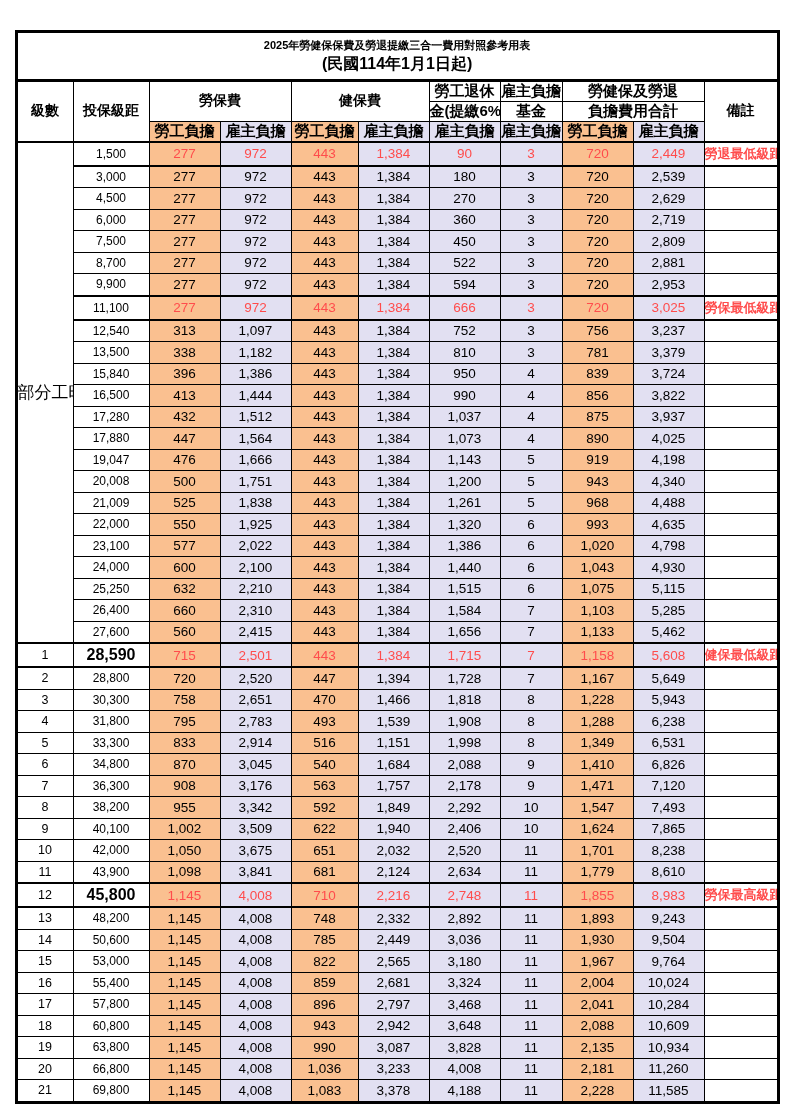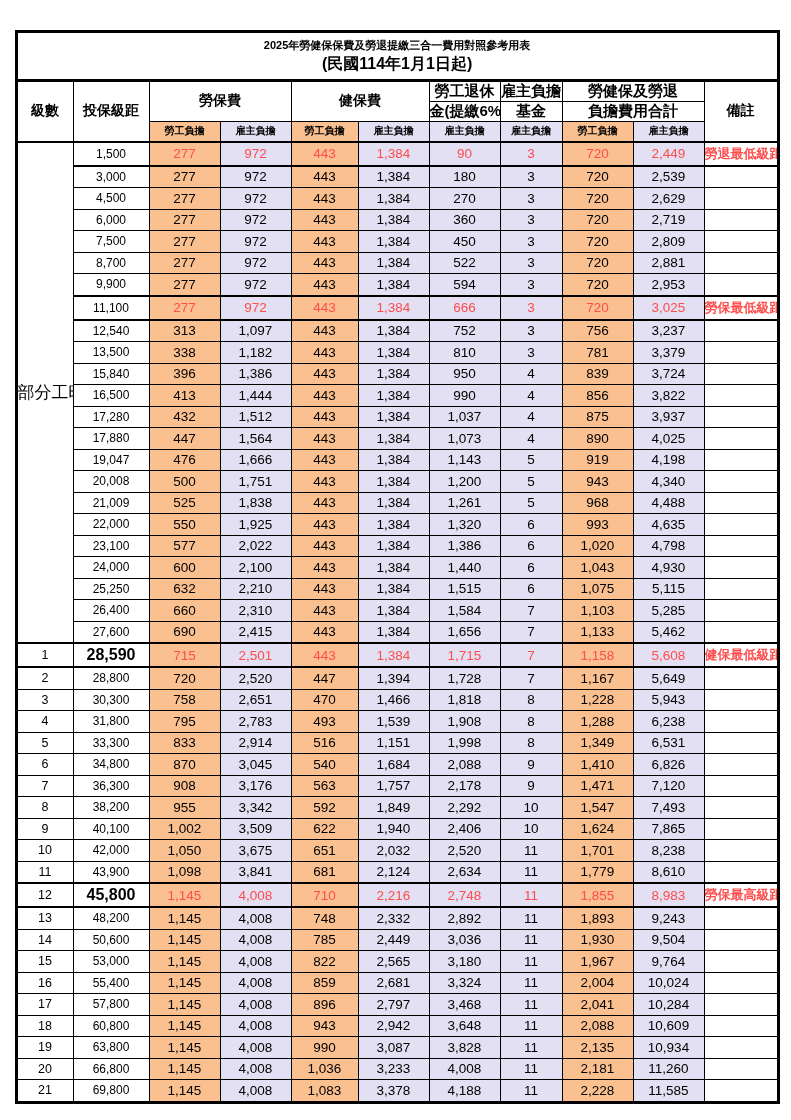--- a/index.html
+++ b/index.html
@@ -14,21 +14,21 @@
   table{border-collapse:collapse;table-layout:fixed;width:762px;border:3px solid var(--border);}
   td,th{border:1.5px solid var(--border);padding:0;text-align:center;vertical-align:middle;overflow:hidden;white-space:nowrap;}
   
   .title-cell{border-bottom:3px solid var(--border);padding:5px 0 4px 0;}
   .title-line{font-size:11px;font-weight:bold;line-height:1.45;}
   .subtitle-line{font-size:16px;font-weight:bold;line-height:1.3;}
   
   thead th{font-weight:bold;background:#fff;}
   .h-main{font-size:14px;height:19px;}
   .h-two{font-size:15px;height:18px;}
-  .subhead th{font-size:10px;height:19px;border-bottom:2.5px solid var(--border);}
+  .subhead th{font-size:15px;height:19px;border-bottom:2.5px solid var(--border);}
   .bg-labor{background:var(--labor-bg);}
   .bg-emp{background:var(--emp-bg);}
   
   tbody td{height:20.5px;font-size:13.5px;}
   td.level-cell{font-size:12.5px;background:#fff;}
   td.part-time{font-size:17px;letter-spacing:0;}
   td.bracket{font-size:12px;background:#fff;}
   td.bracket.em{font-size:16px;font-weight:bold;}
   td.labor{background:var(--labor-bg);}
   td.emp{background:var(--emp-bg);}
@@ -349,21 +349,21 @@
           <td class="labor val">443</td>
           <td class="emp val">1,384</td>
           <td class="emp val">1,584</td>
           <td class="emp val">7</td>
           <td class="labor val">1,103</td>
           <td class="emp val">5,285</td>
           <td class="note"></td>
         </tr>
         <tr>
           <td class="bracket">27,600</td>
-          <td class="labor val">690</td>
+          <td class="labor val">560</td>
           <td class="emp val">2,415</td>
           <td class="labor val">443</td>
           <td class="emp val">1,384</td>
           <td class="emp val">1,656</td>
           <td class="emp val">7</td>
           <td class="labor val">1,133</td>
           <td class="emp val">5,462</td>
           <td class="note"></td>
         </tr>
         <tr class="hl">

